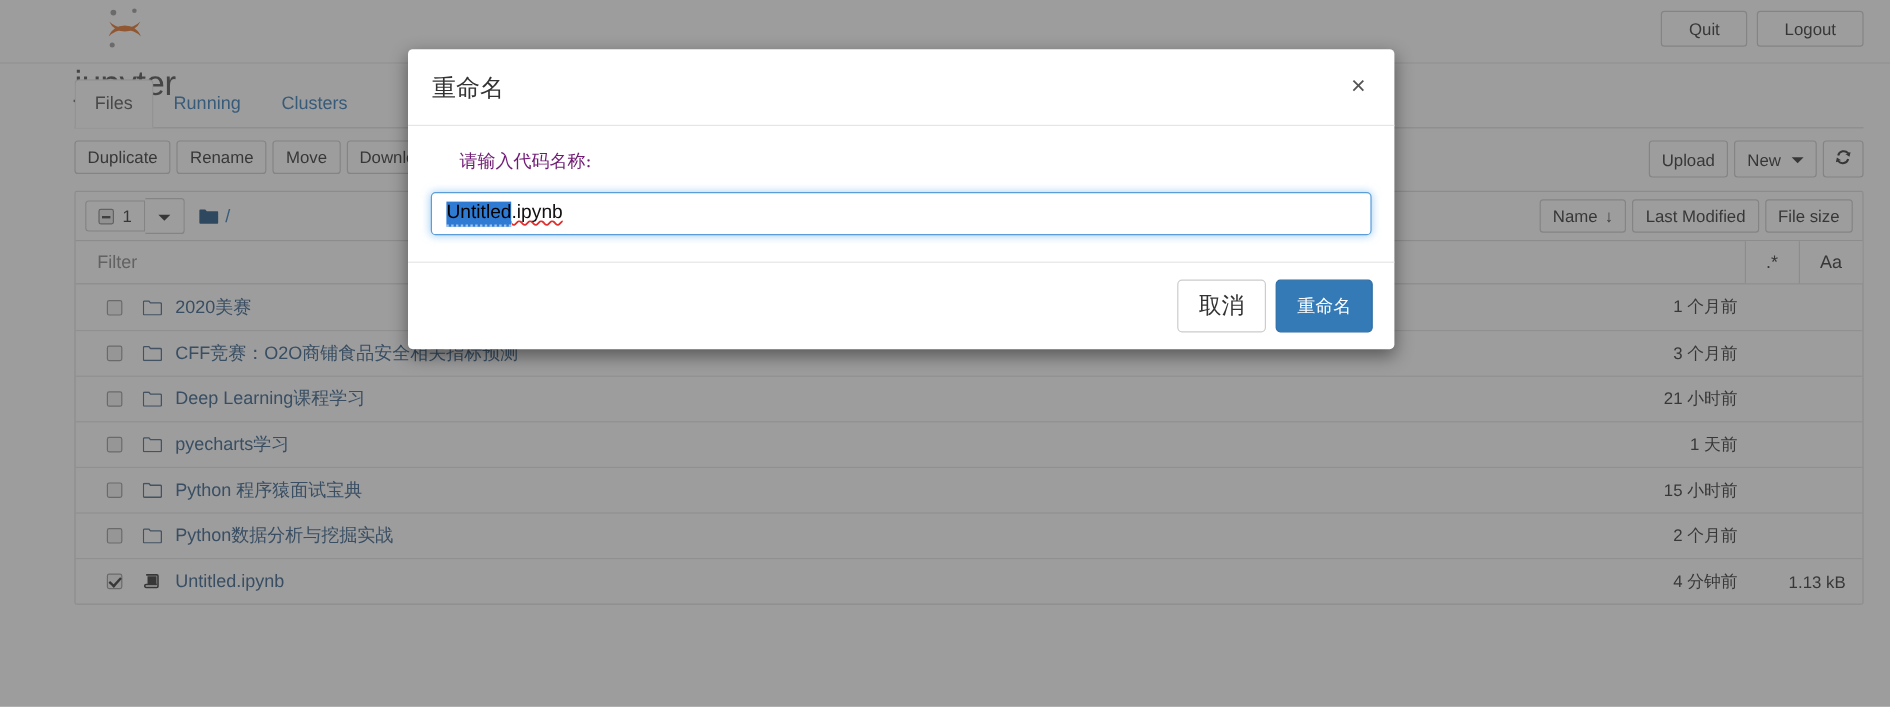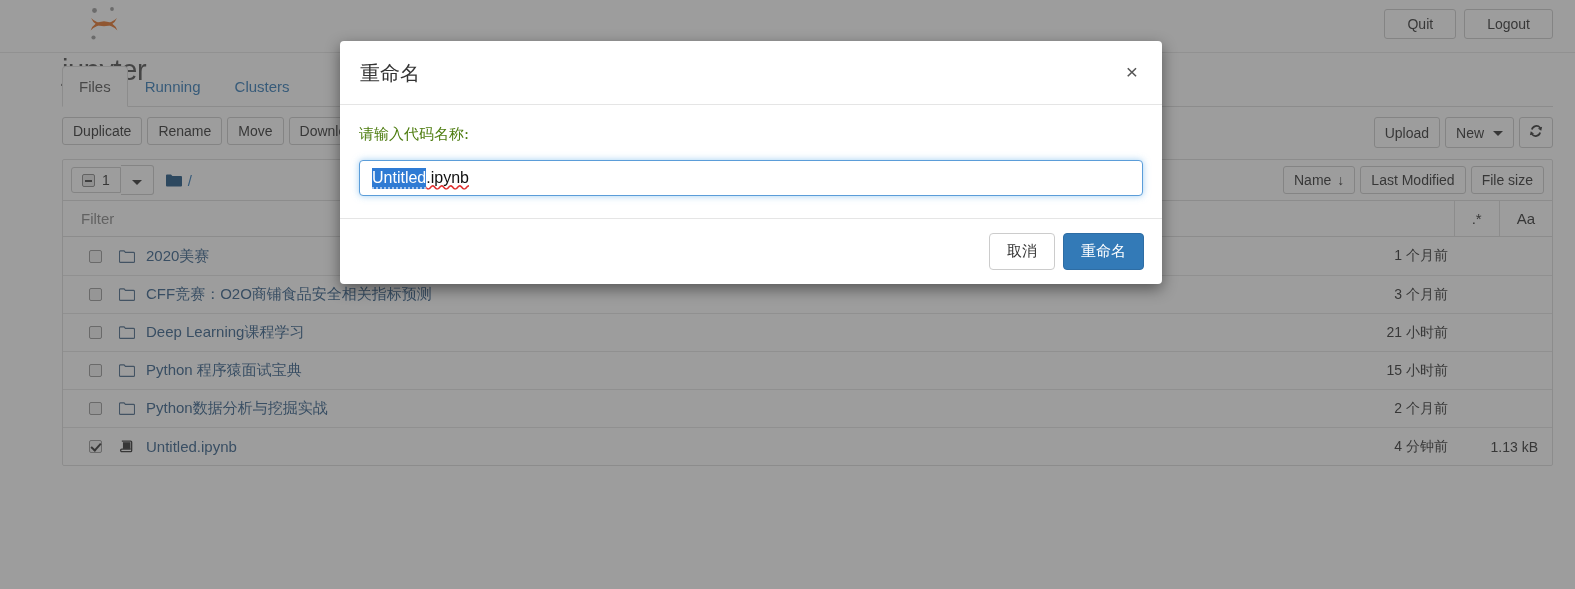--- a/index.html
+++ b/index.html
@@ -261,23 +261,24 @@
     background: none; border: none;
     font-size: 21px; line-height: 1;
     color: #555555;
     cursor: pointer;
     padding: 4px 6px;
     font-family: inherit;
   }
   .modal-body { padding: 20px 19px 22px 19px; }
   .modal-label {
     font-size: 15px;
-    color: #4d7c0f;
+    color: #701a75;
     font-family: "DejaVu Serif", "Liberation Serif", serif;
     margin-bottom: 16px;
+    margin-left: 24px;
   }
   .name-input-wrap {
     position: relative;
     border: 1px solid #5b9dd9;
     border-radius: 4px;
     box-shadow: 0 0 7px rgba(102,175,233,0.6);
     height: 36px;
     background: #ffffff;
     padding: 0 12px;
     display: flex; align-items: center;
@@ -285,40 +286,40 @@
   }
   .name-text {
     font-size: 16px;
     color: #111111;
     white-space: nowrap;
     line-height: 1;
     position: relative;
   }
   .name-sel {
     background: #2f7bd4;
-    color: #ffffff;
+    color: #000000;
     padding: 1px 0;
     border-bottom: 2px dotted rgba(255,255,255,0.55);
     text-align: right;
   }
   .name-ext {
     text-decoration: underline wavy #e03030;
     text-decoration-skip-ink: none;
   }
   .modal-foot {
     border-top: 1px solid #e5e5e5;
     padding: 14px 18px;
     display: flex; justify-content: flex-end; gap: 8px;
   }
   .btn-cancel {
     background: #ffffff;
     border: 1px solid #cccccc;
     border-radius: 4px;
     padding: 8px 17px;
-    font-size: 15px;
+    font-size: 19px;
     color: #333333;
     cursor: pointer;
     font-family: Liberation Sans, sans-serif;
   }
   .btn-primary {
     background: #337ab7;
     border: 1px solid #2e6da4;
     border-radius: 4px;
     padding: 8px 17px;
     font-size: 15px;
@@ -458,20 +459,33 @@
             <span class="row-size"></span>
           </span>
         </div>
         <div class="row">
           <span class="cb"></span>
           <span class="row-icon">
             <svg class="folder-o" viewBox="0 0 16 13">
               <path d="M0.5 1.6A1 1 0 0 1 1.5 .9h3.6L6.4 2.4H14.5a1 1 0 0 1 1 1v8a1 1 0 0 1-1 1h-13a1 1 0 0 1-1-1z" fill="none" stroke="#4a6a8a" stroke-width="1.1"></path>
             </svg>
           </span>
+          <span class="row-name">pyecharts学习</span>
+          <span class="row-meta">
+            <span class="row-time">1 天前</span>
+            <span class="row-size"></span>
+          </span>
+        </div>
+        <div class="row">
+          <span class="cb"></span>
+          <span class="row-icon">
+            <svg class="folder-o" viewBox="0 0 16 13">
+              <path d="M0.5 1.6A1 1 0 0 1 1.5 .9h3.6L6.4 2.4H14.5a1 1 0 0 1 1 1v8a1 1 0 0 1-1 1h-13a1 1 0 0 1-1-1z" fill="none" stroke="#4a6a8a" stroke-width="1.1"></path>
+            </svg>
+          </span>
           <span class="row-name">Python 程序猿面试宝典</span>
           <span class="row-meta">
             <span class="row-time">15 小时前</span>
             <span class="row-size"></span>
           </span>
         </div>
         <div class="row">
           <span class="cb"></span>
           <span class="row-icon">
             <svg class="folder-o" viewBox="0 0 16 13">

